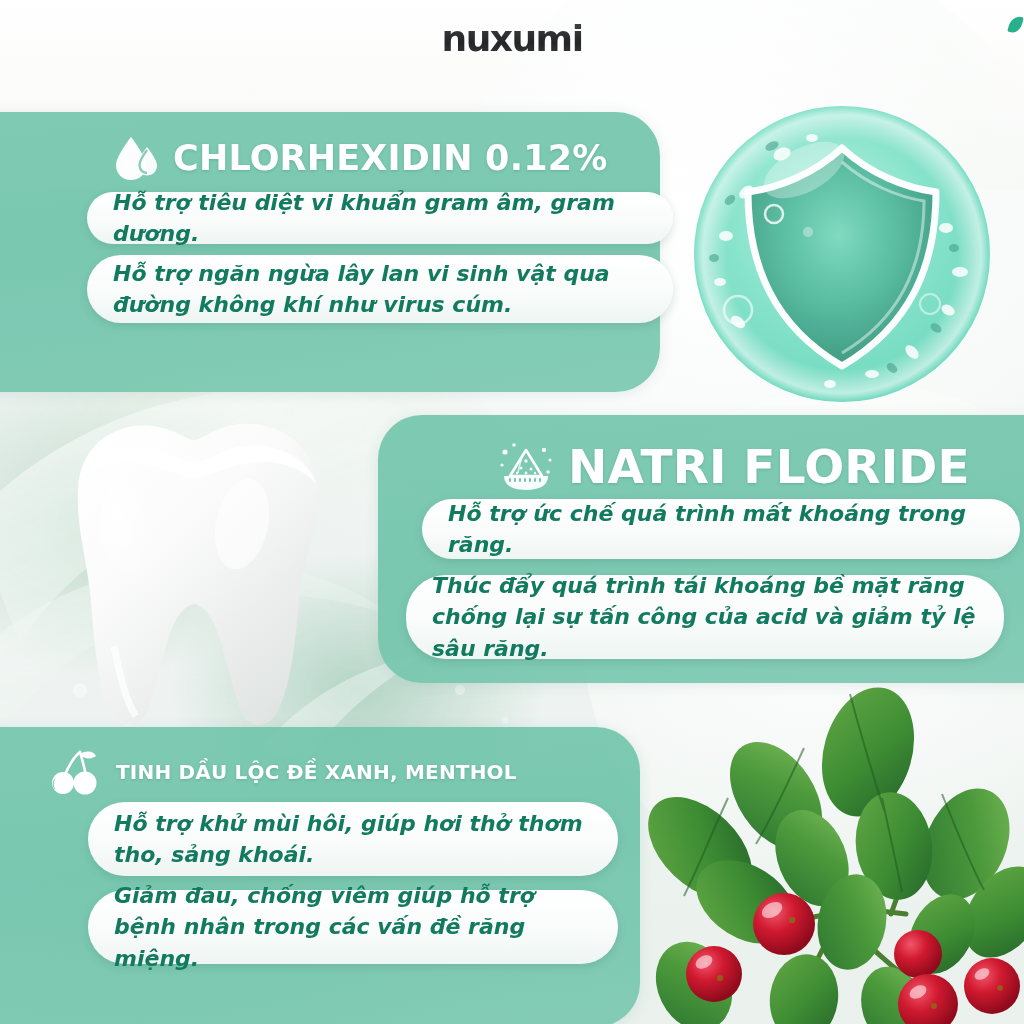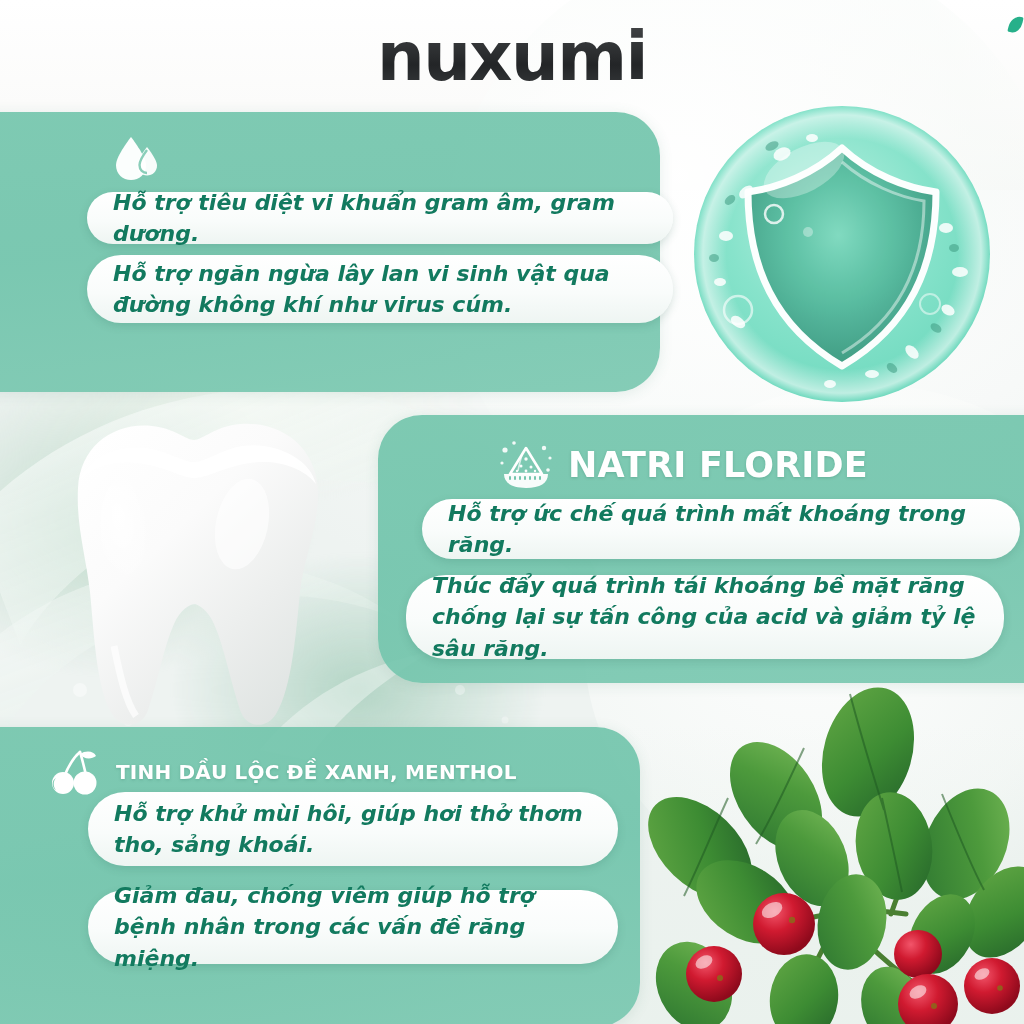--- a/index.html
+++ b/index.html
@@ -55,21 +55,21 @@
   }
 
   
   .logo{
     position:absolute; left:0; top:18px; width:1024px;
     text-align:center; z-index:40;
   }
   .logo-text{
     display:inline-block; position:relative;
     font-family:"DejaVu Sans", sans-serif;
-    font-size:67px; font-weight:bold; letter-spacing:-1.5px;
+    font-size:36px; font-weight:bold; letter-spacing:-1.5px;
     color:#2f3234;
     background:linear-gradient(180deg,#46494b 0%,#232527 60%,#3a3d3f 100%);
     -webkit-background-clip:text; background-clip:text; -webkit-text-fill-color:transparent;
   }
   .logo-leaf{
     position:absolute; right:2px; top:-2px;
     width:13px; height:17px;
     background:#27b08a;
     border-radius:80% 10% 70% 10%;
     transform:rotate(12deg);
@@ -106,21 +106,21 @@
     font-family:"DejaVu Sans", sans-serif;
     font-weight:bold;
     color:#ffffff;
     letter-spacing:.2px;
     text-shadow:0 1px 3px rgba(40,110,90,.28);
     white-space:nowrap;
   }
   #head-1{ left:175px; top:22px; }
   #head-1 .head-title{ font-size:35px; }
   #head-2{ left:120px; top:24px; }
-  #head-2 .head-title{ font-size:35px;text-align:right; }
+  #head-2 .head-title{ font-size:47px;text-align:right; }
   #head-3{ left:110px; top:20px; }
   #head-3 .head-title{ font-size:20px; }
 
   .head-icon{ flex:0 0 auto; display:block; }
 
   
   .pill{
     position:absolute;
     background:linear-gradient(180deg,#ffffff 0%,#f9fcfb 55%,#eef5f2 100%);
     border-radius:40px;
@@ -140,21 +140,21 @@
   
   #p1-b1{ left:147px; top:80px;  width:586px; height:52px; }
   #p1-b2{ left:147px; top:143px; width:586px; height:68px; }
   #p1-b3{ left:147px; top:230px; width:586px; height:52px; }
 
   
   #p2-b1{ left:44px;  top:84px;  width:598px; height:60px; }
   #p2-b2{ left:28px;  top:160px; width:598px; height:84px; }
 
   
-  #p3-b1{ left:148px; top:65px;  width:530px; height:74px; }
+  #p3-b1{ left:148px; top:75px;  width:530px; height:74px; }
   #p3-b2{ left:148px; top:163px; width:530px; height:74px; }
 
   
   .shield-wrap{ position:absolute; left:684px; top:96px; width:316px; height:316px; z-index:25; }
 
   
   .tooth-wrap{ position:absolute; left:18px; top:396px; width:352px; height:344px; z-index:26; }
 
   
   .berry-wrap{ position:absolute; left:636px; top:686px; width:390px; height:340px; z-index:26; }
@@ -291,20 +291,21 @@
     <div class="panel-bg"></div>
     <div class="panel-inner">
 
       <div class="head" id="head-1">
         <svg class="head-icon" width="44" height="48" viewBox="0 0 44 48">
           <path d="M16,3 C16,3 1,22 1,31 C1,40 7.7,46 16,46 C24.3,46 31,40 31,31 C31,22 16,3 16,3 Z" fill="#ffffff" opacity=".97"></path>
           <path d="M32,13 C32,13 22,25.5 22,31.5 C22,37.5 26.5,41.5 32,41.5 C37.5,41.5 42,37.5 42,31.5
                    C42,25.5 32,13 32,13 Z" fill="#ffffff" opacity=".95"></path>
           <path d="M32,16 C32,16 24.5,26 24.5,31 C24.5,36 28,39 32,39" fill="none" stroke="#75c6ad" stroke-width="2.4" opacity=".85"></path>
         </svg>
+        <span class="head-title">CHLORHEXIDIN 0.12%</span>
       </div>
 
       <div class="pill" id="p1-b1">
         <span class="pill-text">Hỗ trợ tiêu diệt vi khuẩn gram âm, gram dương.</span>
       </div>
       <div class="pill" id="p1-b2">
         <span class="pill-text">Hỗ trợ ngăn ngừa lây lan vi sinh vật qua đường không khí như virus cúm.</span>
       </div>
 
     </div>

